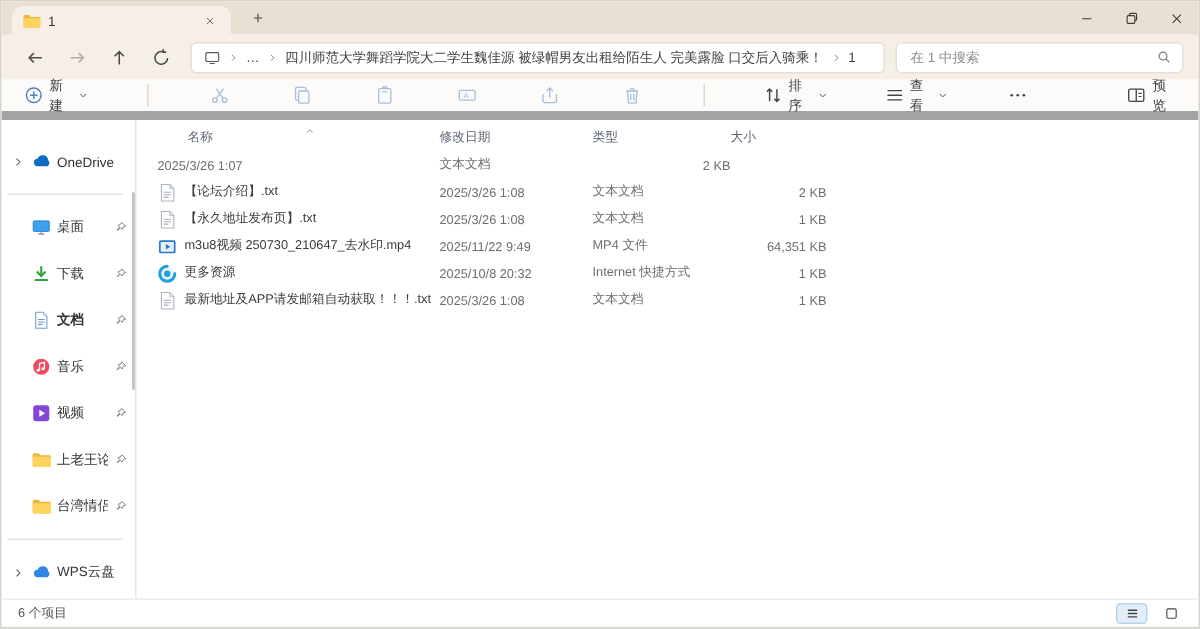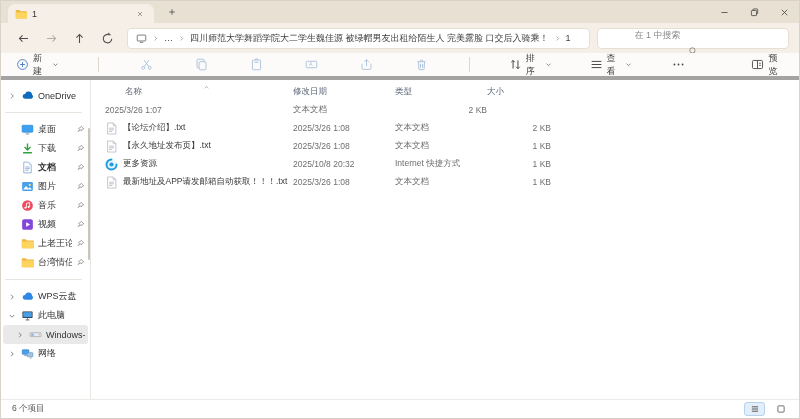--- a/index.html
+++ b/index.html
@@ -23,43 +23,43 @@
   .navbtn{width:25px;height:24px;display:flex;align-items:center;justify-content:center;color:#4c4c4c;border-radius:4px;}
   .navbtn svg{width:13px;height:13px;}
   .navbtn.disabled{color:#b3aca1;}
   .addressbar{flex:1;height:21px;background:#fff;border:1px solid #e6dfd4;border-radius:4px;display:flex;align-items:center;
     gap:5px;padding:0 8px;font-size:9px;color:#3e3e3e;margin:0 4px;overflow:hidden;white-space:nowrap;}
   .addressbar .ic svg{width:11px;height:11px;}
   .bsep svg{width:7px;height:7px;}
   .bsep{color:#777;display:flex;}
   .bseg{flex-shrink:0;}
   .searchbox{width:192px;height:21px;background:#fff;border:1px solid #e6dfd4;border-radius:4px;display:flex;
-    align-items:center;padding:0 7px;gap:5px;flex-direction:column;}
+    align-items:center;padding:0 7px;gap:5px;}
   .searchbox input{border:none;outline:none;flex:1;font-size:9px;color:#333;background:transparent;
     font-family:"Liberation Sans",sans-serif;min-width:0;}
   .searchbox input::placeholder{color:#8a8a8a;}
   .searchbox .ic{color:#777;}
   .searchbox .ic svg{width:10px;height:10px;}
   
-  .toolbar{height:27px;background:#fcfbf9;border-bottom:4px solid #a3a3a3;display:flex;align-items:center;
+  .toolbar{height:27px;background:#fcfbf9;border-bottom:6px solid #a3a3a3;display:flex;align-items:center;
     padding:0 9px;font-size:9px;color:#3c3c3c;flex-shrink:0;gap:26px;}
   .tbtn{display:flex;align-items:center;gap:4px;padding:0 6px;height:22px;border-radius:4px;}
   .tbtn .ic{display:flex;}
   .tbtn .ic svg{width:13px;height:13px;}
   .chsm svg{width:7px !important;height:7px !important;}
   .cnew{color:#4f81c2;}
   .cdis{color:#a7bfda;}
   .cdark{color:#444;}
   .iconly{padding:0 8px;}
   .tdiv{width:1px;height:15px;background:#ddd7ce;margin:0 7px;}
   .spacer{flex:1;}
   
   .main{flex:1;display:flex;min-height:0;}
   .sidebar{width:90px;border-right:1px solid #e9e6e1;padding-top:6px;position:relative;font-size:9px;color:#333;flex-shrink:0;}
-  .sbitem{height:19px;display:flex;align-items:center;gap:4px;padding-right:3px;margin:0 2px;border-radius:3px;overflow:hidden;}
+  .sbitem{height:19px;display:flex;align-items:center;gap:4px;padding-right:3px;margin:12px 2px;border-radius:3px;overflow:hidden;}
   .sbitem.selected{background:#e9e9e9;}
   .sbchev{display:flex;justify-content:center;width:10px;flex-shrink:0;color:#555;}
   .sbchev svg{width:8px;height:8px;}
   .ic svg{width:13px;height:13px;display:block;}
   .ic{display:flex;flex-shrink:0;}
   .sblabel{white-space:nowrap;overflow:hidden;flex:1;}
   .sbpin{margin-left:auto;flex-shrink:0;color:#666;display:flex;}
   .sbpin svg{width:9px;height:9px;}
   .sbdiv{height:1px;background:#e7e4df;margin:7px 8px 7px 4px;}
   .sbscroll{position:absolute;right:0;top:48px;width:2px;height:132px;background:#cac5be;border-radius:2px;}
@@ -361,35 +361,20 @@
             <span class="sblabel">文档</span>
             <span class="sbpin">
               <svg viewBox="0 0 16 16">
                 <path d="M9.2 2.2l4.6 4.6-2.8.7-1.4 3.2-2.1-2.1-3.2 3.2-.7-.7 3.2-3.2-2.1-2.1 3.2-1.4z" fill="none" stroke="#6b6b6b" stroke-width="1"></path>
               </svg>
             </span>
           </div>
           <div class="sbitem" style="padding-left: 18px;">
             <span class="ic">
               <svg viewBox="0 0 16 16">
-                <rect x="1.4" y="2.6" width="13.2" height="10.8" rx="1.4" fill="#4aa0e8"></rect>
-                <circle cx="10.8" cy="6" r="1.3" fill="#ffe06b"></circle>
-                <path d="M2.6 11.6l3.6-4.2 2.8 3.2 1.8-1.8 2.8 2.8z" fill="#fff"></path>
-              </svg>
-            </span>
-            <span class="sblabel">图片</span>
-            <span class="sbpin">
-              <svg viewBox="0 0 16 16">
-                <path d="M9.2 2.2l4.6 4.6-2.8.7-1.4 3.2-2.1-2.1-3.2 3.2-.7-.7 3.2-3.2-2.1-2.1 3.2-1.4z" fill="none" stroke="#6b6b6b" stroke-width="1"></path>
-              </svg>
-            </span>
-          </div>
-          <div class="sbitem" style="padding-left: 18px;">
-            <span class="ic">
-              <svg viewBox="0 0 16 16">
                 <circle cx="8" cy="8" r="6.6" fill="#ef4b5d"></circle>
                 <path d="M6.6 10.8V5.4l4-1v5.2" fill="none" stroke="#fff" stroke-width="1.1"></path>
                 <circle cx="5.4" cy="10.9" r="1.25" fill="#fff"></circle>
                 <circle cx="9.4" cy="9.7" r="1.25" fill="#fff"></circle>
               </svg>
             </span>
             <span class="sblabel">音乐</span>
             <span class="sbpin">
               <svg viewBox="0 0 16 16">
                 <path d="M9.2 2.2l4.6 4.6-2.8.7-1.4 3.2-2.1-2.1-3.2 3.2-.7-.7 3.2-3.2-2.1-2.1 3.2-1.4z" fill="none" stroke="#6b6b6b" stroke-width="1"></path>
@@ -555,20 +540,35 @@
               <span>【永久地址发布页】.txt</span>
             </div>
             <div class="fdate">2025/3/26 1:08</div>
             <div class="ftype">文本文档</div>
             <div class="fsize">1 KB</div>
           </div>
           <div class="frow">
             <div class="fname">
               <span class="ic">
                 <svg viewBox="0 0 16 16">
+                  <rect x="1.2" y="2.6" width="13.6" height="10.8" rx="1.6" fill="#2e77d0"></rect>
+                  <rect x="2.6" y="4" width="10.8" height="8" rx=".6" fill="#e8f1fb"></rect>
+                  <path d="M6.8 5.8v4.4l3.8-2.2z" fill="#2e77d0"></path>
+                </svg>
+              </span>
+              <span>m3u8视频 250730_210647_去水印.mp4</span>
+            </div>
+            <div class="fdate">2025/11/22 9:49</div>
+            <div class="ftype">MP4 文件</div>
+            <div class="fsize">64,351 KB</div>
+          </div>
+          <div class="frow">
+            <div class="fname">
+              <span class="ic">
+                <svg viewBox="0 0 16 16">
                   <circle cx="8" cy="8" r="6.2" fill="#eaf5fd"></circle>
                   <path d="M8 1.8a6.2 6.2 0 1 0 6.2 6.2" fill="none" stroke="#1e9de3" stroke-width="2.4" stroke-linecap="round"></path>
                   <circle cx="8" cy="8" r="2.6" fill="#1e9de3"></circle>
                 </svg>
               </span>
               <span>更多资源</span>
             </div>
             <div class="fdate">2025/10/8 20:32</div>
             <div class="ftype">Internet 快捷方式</div>
             <div class="fsize">1 KB</div>

